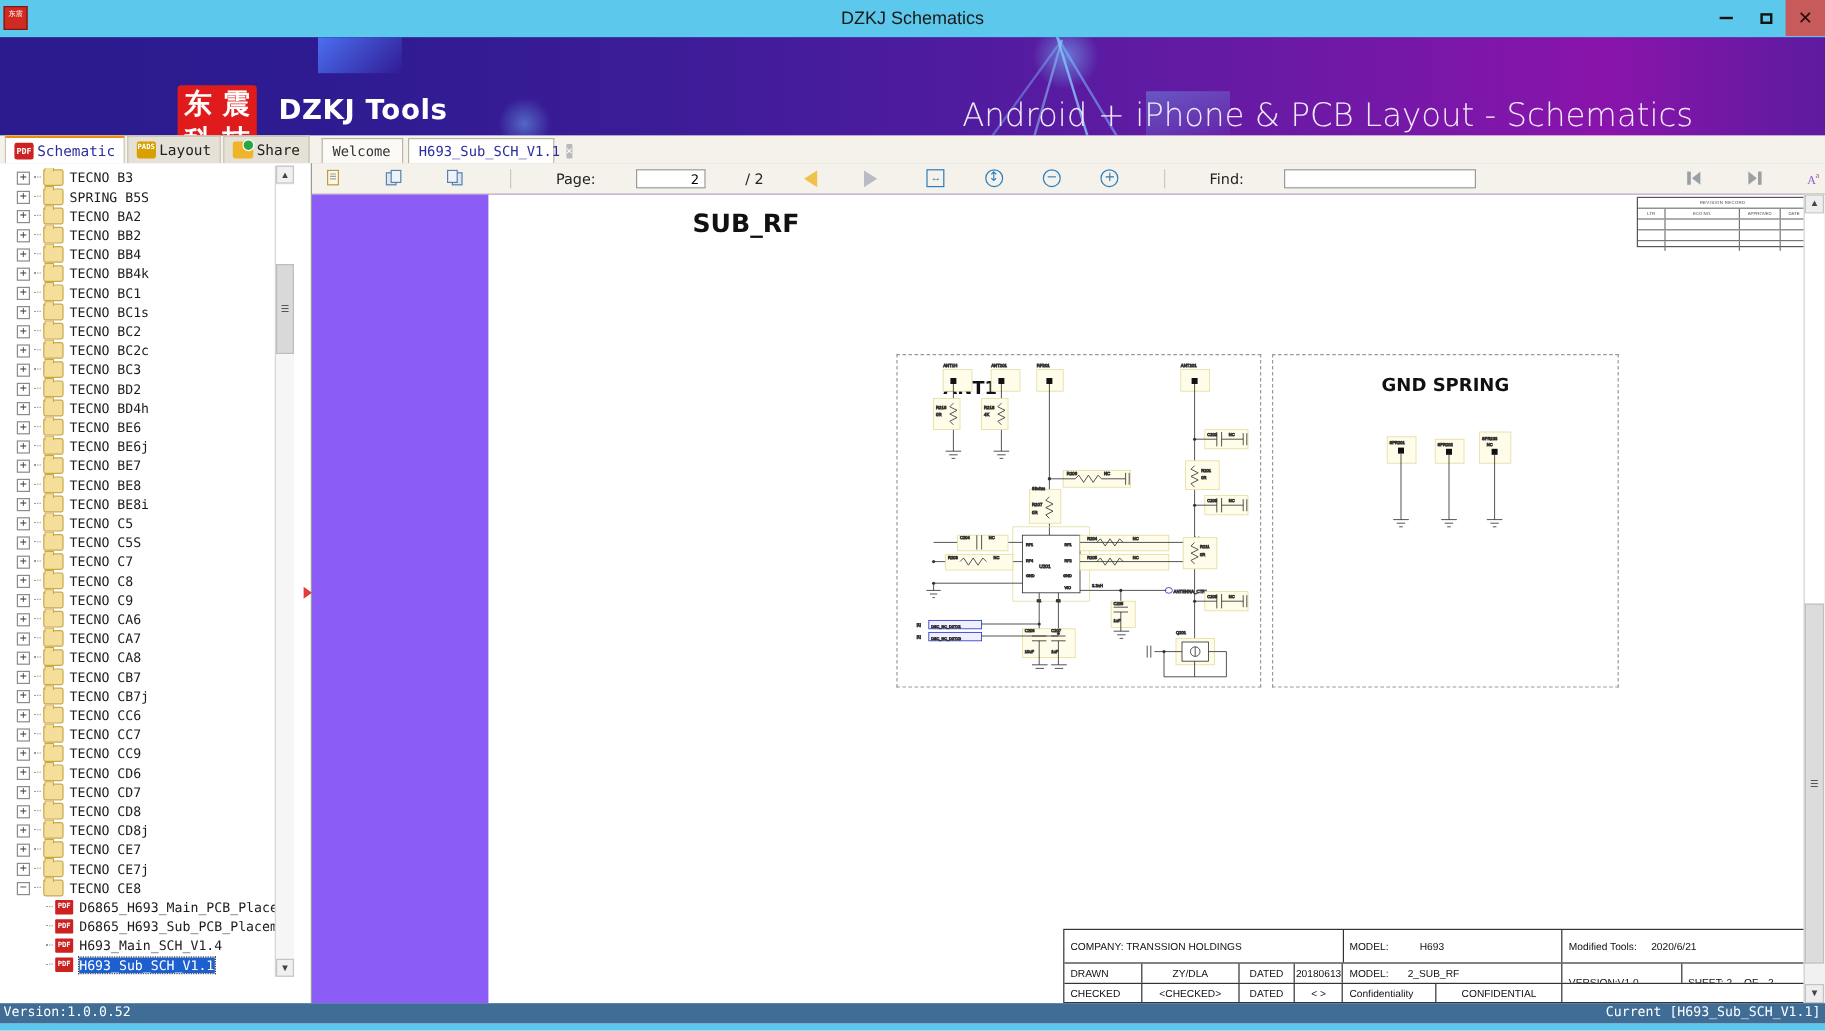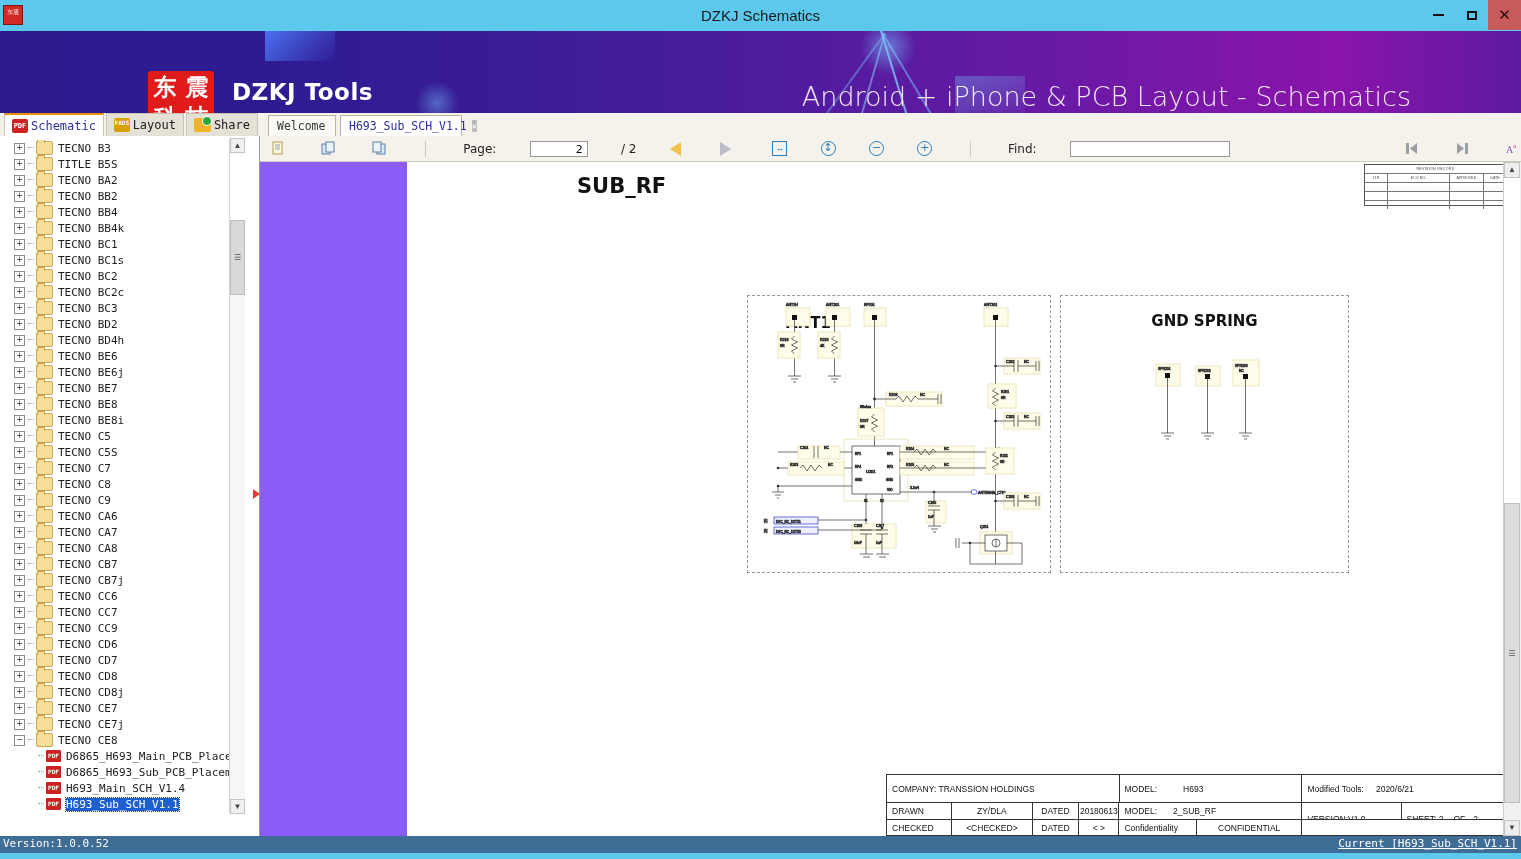--- a/index.html
+++ b/index.html
@@ -129,21 +129,21 @@
   .rscroll .upper{position:absolute;left:0;top:16px;width:16px;height:325px;background:#fff;}
   .rscroll .thumb{position:absolute;left:0;top:341px;width:16px;height:300px;background:#dcdcdc;border:1px solid #c0c0c0;box-sizing:border-box;
                   display:flex;align-items:center;justify-content:center;font-size:8px;color:#555;}
 
   .redmark{position:absolute;left:253px;top:489px;width:0;height:0;border-top:5px solid transparent;border-bottom:5px solid transparent;border-left:7px solid #e03c3c;}
 
   
   .statusbar{position:absolute;left:0;top:836px;width:1521px;height:17px;background:#3f6d96;color:#fff;
              font-family:"DejaVu Sans Mono",monospace;font-size:11px;}
   .statusbar .sleft{position:absolute;left:3px;top:1px;}
-  .statusbar .sright{position:absolute;right:4px;top:1px;text-decoration:underline;}
+  .statusbar .sright{position:absolute;right:4px;top:1px;}
   .bottomedge{position:absolute;left:0;top:853px;width:1521px;height:6px;background:#5bc8ec;}
 </style>
 </head>
 <body>
 
 <div class="app">
 
   <div class="titlebar">
     <div class="tb-icon">东震</div>
     <div class="tb-title">DZKJ Schematics</div>
@@ -206,21 +206,21 @@
           <span class="exp">+</span>
           <span class="dots"></span>
           <span class="folder"></span>
           <span class="lbl">TECNO B3</span>
         </div>
         <div class="trow">
           <span class="ind" style="width: 14px;"></span>
           <span class="exp">+</span>
           <span class="dots"></span>
           <span class="folder"></span>
-          <span class="lbl">TITLE B5S</span>
+          <span class="lbl">SPRING B5S</span>
         </div>
         <div class="trow">
           <span class="ind" style="width: 14px;"></span>
           <span class="exp">+</span>
           <span class="dots"></span>
           <span class="folder"></span>
           <span class="lbl">TECNO BA2</span>
         </div>
         <div class="trow">
           <span class="ind" style="width: 14px;"></span>

